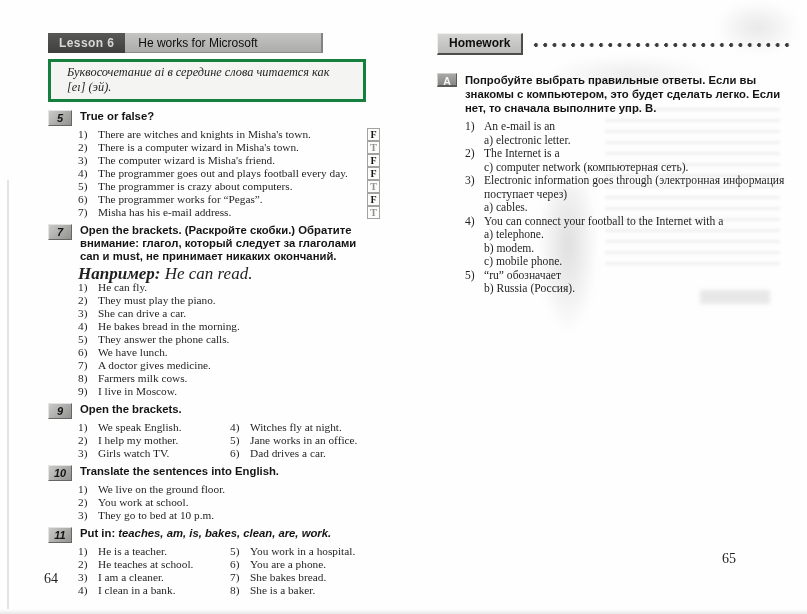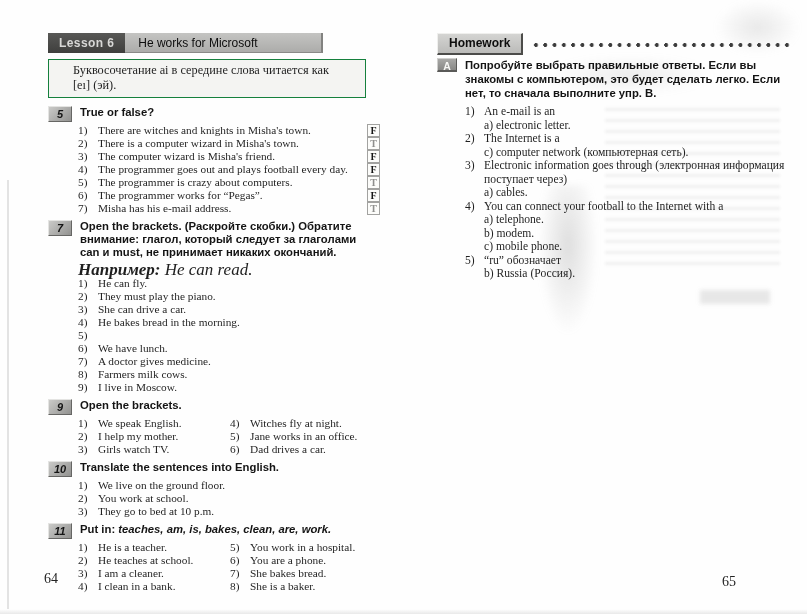--- a/index.html
+++ b/index.html
@@ -32,22 +32,22 @@
     font-family:"Liberation Sans","DejaVu Sans",sans-serif;font-weight:bold;font-size:12px;
     padding:3px 11px 0;letter-spacing:.4px;box-sizing:border-box;height:20px;
   }
   .lesson-title{
     background:linear-gradient(#c4c4c2,#acacaa);color:#0e0e0e;
     font-family:"Liberation Sans","DejaVu Sans",sans-serif;font-weight:normal;font-size:12px;
     padding:3px 13px 0;box-sizing:border-box;height:20px;width:198px;
     border-right:2px solid #828280;border-bottom:1px solid #8a8a88;
   }
   .phonetic-box{
-    border:1px solid #15803d;background:#f4f4f2;
-    padding:3px 24px 4px;font-size:12.3px;margin-bottom:8px;width:318px;box-sizing:border-box;
+    border:3px solid #15803d;background:#f4f4f2;
+    padding:3px 16px 4px;font-size:12.3px;margin-bottom:8px;width:318px;box-sizing:border-box;font-style:italic;
   }
 
   
   .ex-head{display:flex;align-items:flex-start;margin-bottom:2px;}
   .ex-badge{
     flex:0 0 22px;height:14px;margin-right:8px;margin-top:0;
     background:linear-gradient(135deg,#cacac8,#929290);
     border-top:1px solid #e4e4e2;border-left:1px solid #e4e4e2;
     border-right:1px solid #666664;border-bottom:1px solid #666664;
     font-family:"Liberation Sans","DejaVu Sans",sans-serif;
@@ -72,24 +72,24 @@
   .example{padding-left:30px;font-size:17px;line-height:15px;}
   .example .lbl{font-weight:bold;font-style:italic;}
   .example .txt{font-style:italic;}
   .cols{display:flex;padding-left:30px;}
   .cols .c1{width:152px;}
   .cols .c2{flex:1;}
   .cols .item{padding-left:0;}
 
   .page-num{position:absolute;font-size:14px;color:#222;}
   .page-num.left{left:44px;top:571px;}
-  .page-num.right{left:722px;top:574px;}
+  .page-num.right{left:722px;top:551px;}
 
   
-  .hw-row{display:flex;align-items:center;margin-bottom:3px;}
+  .hw-row{display:flex;align-items:center;margin-bottom:18px;}
   .hw-btn{
     background:linear-gradient(#d4d4d2,#bbbbb9);
     border-top:1px solid #efefed;border-left:1px solid #efefed;
     border-right:2px solid #4c4c4a;border-bottom:2px solid #4c4c4a;
     padding:2px 11px 3px;font-family:"Liberation Sans","DejaVu Sans",sans-serif;
     font-weight:bold;font-size:12px;color:#0e0e0e;
   }
   .dots{
     flex:1;height:8px;margin-left:9px;margin-top:2px;
     background-image:radial-gradient(circle at 4px 4px,#3c3c3c 1.7px,rgba(0,0,0,0) 2.2px);
@@ -198,20 +198,21 @@
     <div class="item">
       <span class="n">3)</span>
       <span class="t">She can drive a car.</span>
     </div>
     <div class="item">
       <span class="n">4)</span>
       <span class="t">He bakes bread in the morning.</span>
     </div>
     <div class="item">
       <span class="n">5)</span>
+      <span class="t">They answer the phone calls.</span>
     </div>
     <div class="item">
       <span class="n">6)</span>
       <span class="t">We have lunch.</span>
     </div>
     <div class="item">
       <span class="n">7)</span>
       <span class="t">A doctor gives medicine.</span>
     </div>
     <div class="item">

